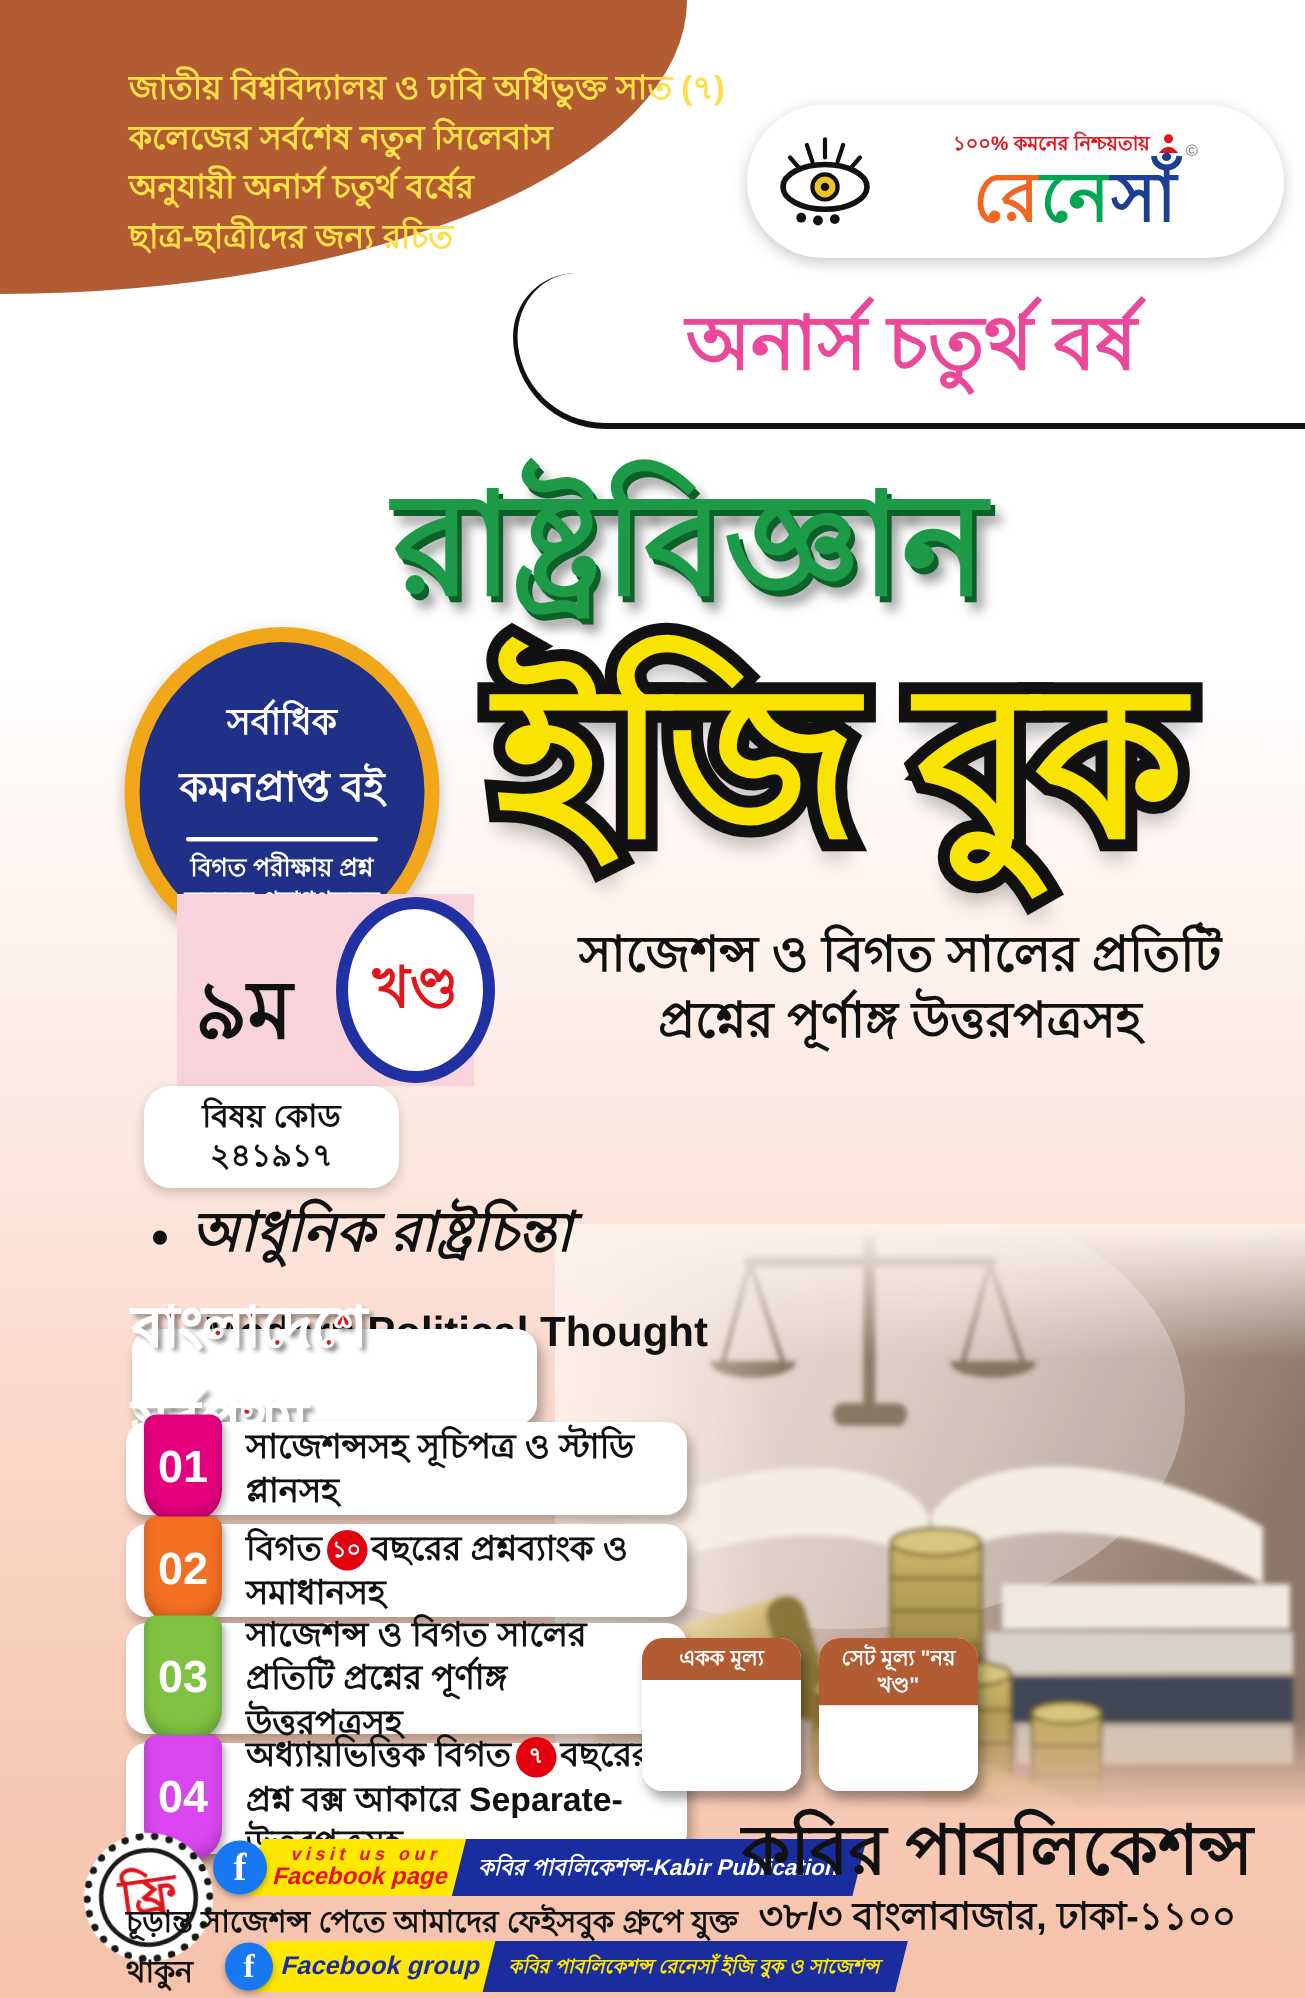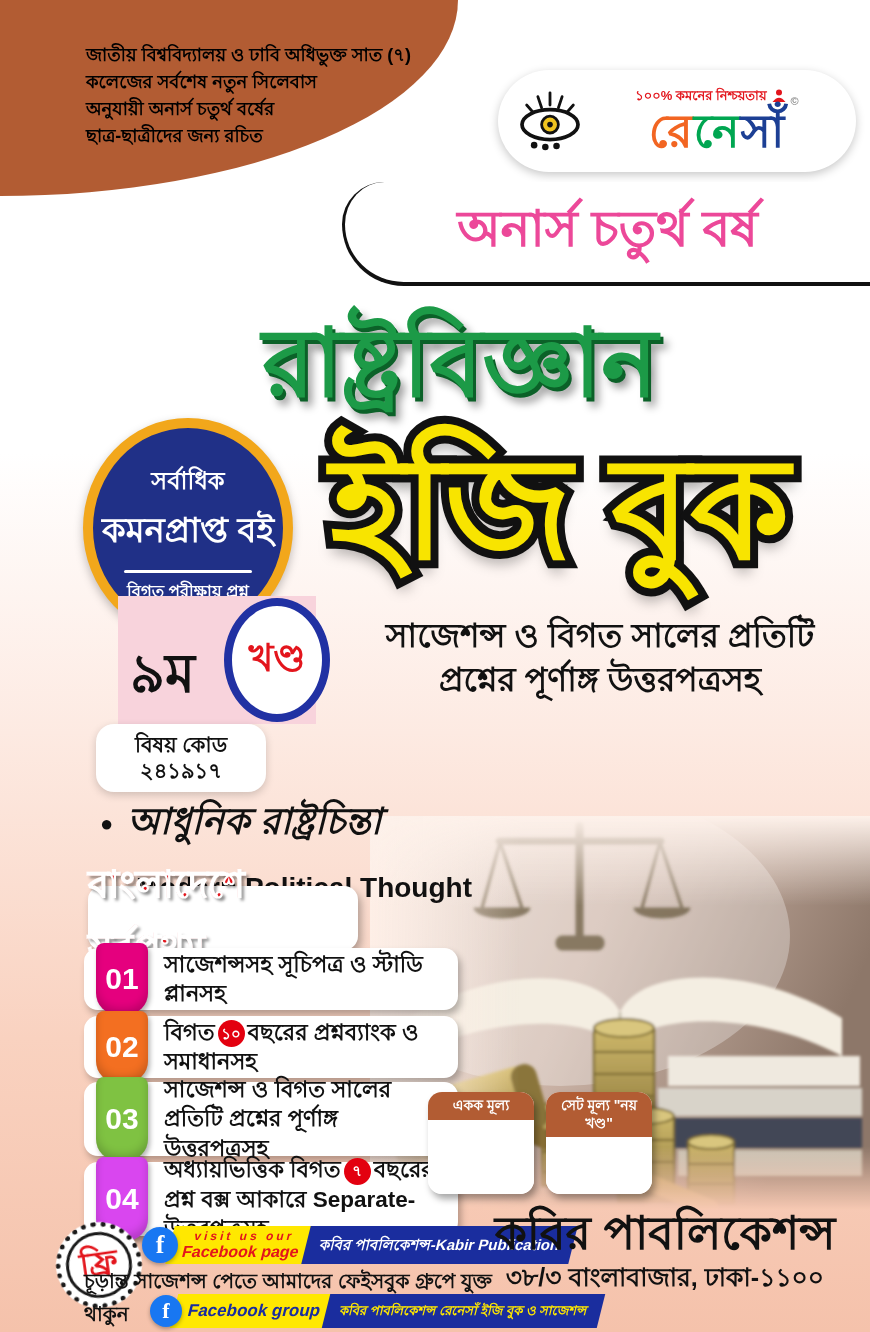--- a/index.html
+++ b/index.html
@@ -3,22 +3,22 @@
 <meta charset="utf-8">
 <style>
   html,body{margin:0;padding:0;background:#9a9a9a;}
   *{box-sizing:border-box;font-family:"Liberation Sans","DejaVu Sans",sans-serif;}
   #cover{position:relative;width:870px;height:1332px;margin:0 auto;overflow:hidden;
     background:linear-gradient(180deg,#ffffff 0%,#ffffff 34%,#fdeae2 55%,#f9d2c0 78%,#f5c2ab 100%);}
 
   
   .blob{position:absolute;left:0;top:0;width:458px;height:196px;background:#b25c33;
     border-bottom-right-radius:100% 100%;box-shadow:6px 6px 0 #ffffff;}
-  .blob-text{position:absolute;left:86px;top:42px;color:#000000;font-weight:bold;
-    font-size:18px;line-height:1.5;white-space:nowrap;}
+  .blob-text{position:absolute;left:86px;top:42px;color:#fde047;font-weight:bold;
+    font-size:22px;line-height:1.5;white-space:nowrap;}
 
   
   .logo{position:absolute;left:498px;top:70px;width:358px;height:102px;background:#fff;
     border-radius:52px;box-shadow:0 3px 10px rgba(0,0,0,.22);display:flex;align-items:center;padding:4px 14px 4px 10px;}
   .logo-right{flex:1;text-align:center;}
   .logo-tagline{font-size:13px;font-weight:bold;color:#e3151c;display:flex;align-items:flex-end;justify-content:center;gap:4px;}
   .logo-name{font-size:46px;font-weight:800;line-height:1.05;letter-spacing:1px;}
   .logo-reg{font-size:11px;color:#888;vertical-align:top;}
 
   
@@ -36,21 +36,21 @@
   .easybook{position:absolute;left:250px;top:420px;width:620px;height:210px;text-align:center;}
   .easybook .layer{position:absolute;left:0;top:0;width:100%;font-size:142px;font-weight:800;line-height:1.25;}
   .ez-back{color:#111;-webkit-text-stroke:16px #111;text-shadow:0 12px 14px rgba(0,0,0,.35);}
   .ez-front{color:#f8e400;}
 
   
   .common-badge{position:absolute;left:83px;top:418px;width:210px;height:220px;border-radius:50%;
     background:#203087;border:10px solid #f2a71b;box-shadow:0 4px 10px rgba(0,0,0,.25);
     color:#fff;text-align:center;padding-top:34px;}
   .cb1{font-size:24px;font-weight:800;}
-  .cb2{font-size:34px;font-weight:800;margin-top:2px;}
+  .cb2{font-size:27px;font-weight:800;margin-top:2px;}
   .cb-divider{width:128px;height:3px;background:#fff;margin:9px auto 7px auto;border-radius:2px;}
   .cb3,.cb4{font-size:16.5px;font-weight:bold;line-height:1.35;}
 
   
   .vol-rect{position:absolute;left:118px;top:596px;width:198px;height:128px;background:#f8d3dc;}
   .vol-num{position:absolute;left:130px;top:632px;font-size:54px;font-weight:800;color:#111;}
   .vol-ellipse{position:absolute;left:224px;top:598px;width:106px;height:124px;border:8px solid #2131a3;
     border-radius:50%;background:#fff;display:flex;align-items:center;justify-content:center;}
   .vol-ellipse span{font-size:38px;font-weight:800;color:#e3151c;}
 

